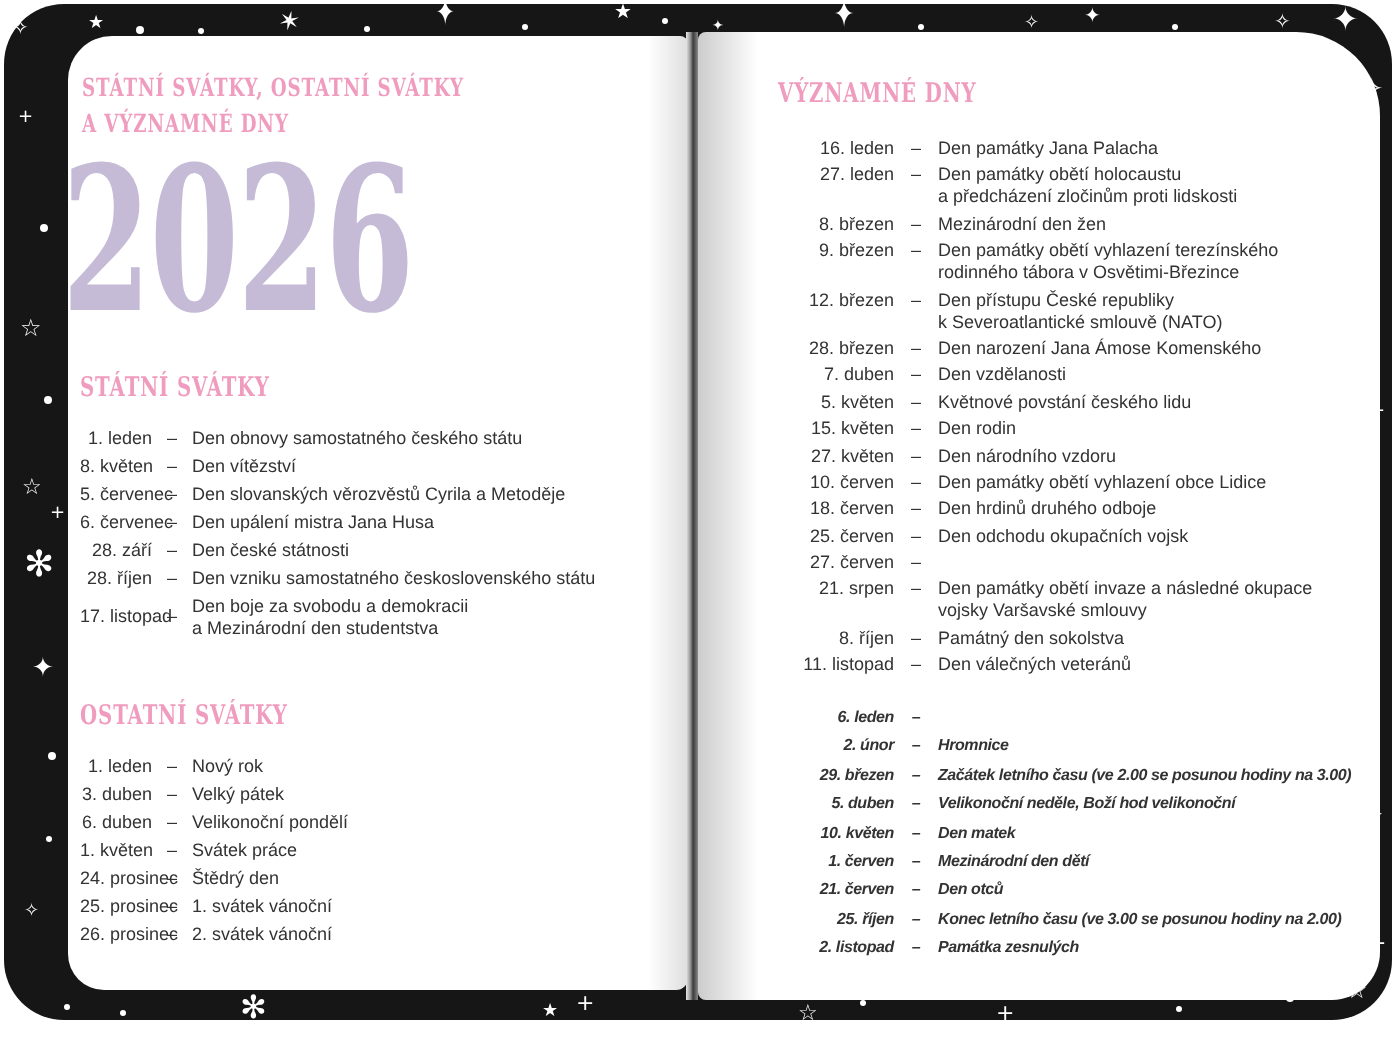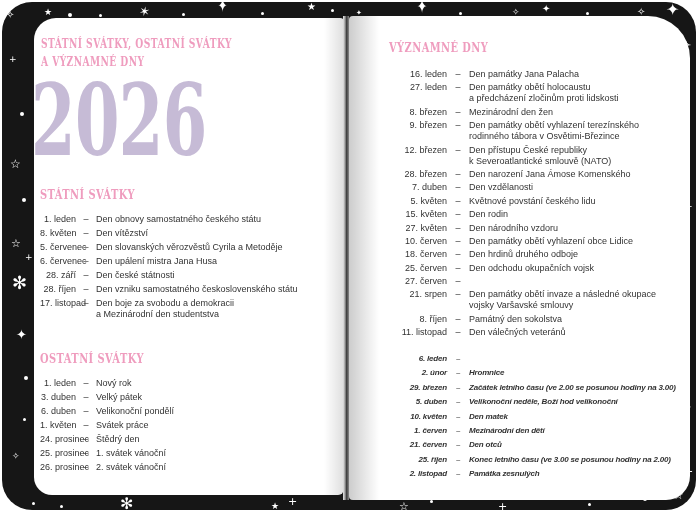--- a/index.html
+++ b/index.html
@@ -54,21 +54,21 @@
   .rp-heading  { position:absolute; left:40px; top:23px; font-size:13.5px; line-height:1.2; }
   
   .hlist { position:absolute; color:#333333; }
   .row { display:flex; align-items:flex-start; font-size:9px; line-height:11px; }
   .row .date { text-align:right; white-space:nowrap; flex:none; }
   .row .dash { text-align:center; flex:none; }
   .row .desc { flex:1; white-space:pre-line; }
   
   .lp-list { left:6px; right:20px; }
   .lp-list .rows { margin-top:12px; }
-  .lp-list .row { margin-bottom:2.9px; }
+  .lp-list .row { margin-bottom:2.9px;align-items:center; }
   .lp-list .date { width:36px; }
   .lp-list .dash { width:20px; }
   #state-holidays { top:168px; }
   #other-holidays { top:332px; }
   
   .rp-list { left:0; right:4px; }
   .rp-list .row { margin-left:40px; margin-bottom:2.4px; }
   .rp-list .date { width:58px; }
   .rp-list .dash { width:22px; }
   #significant-days { top:53px; }

